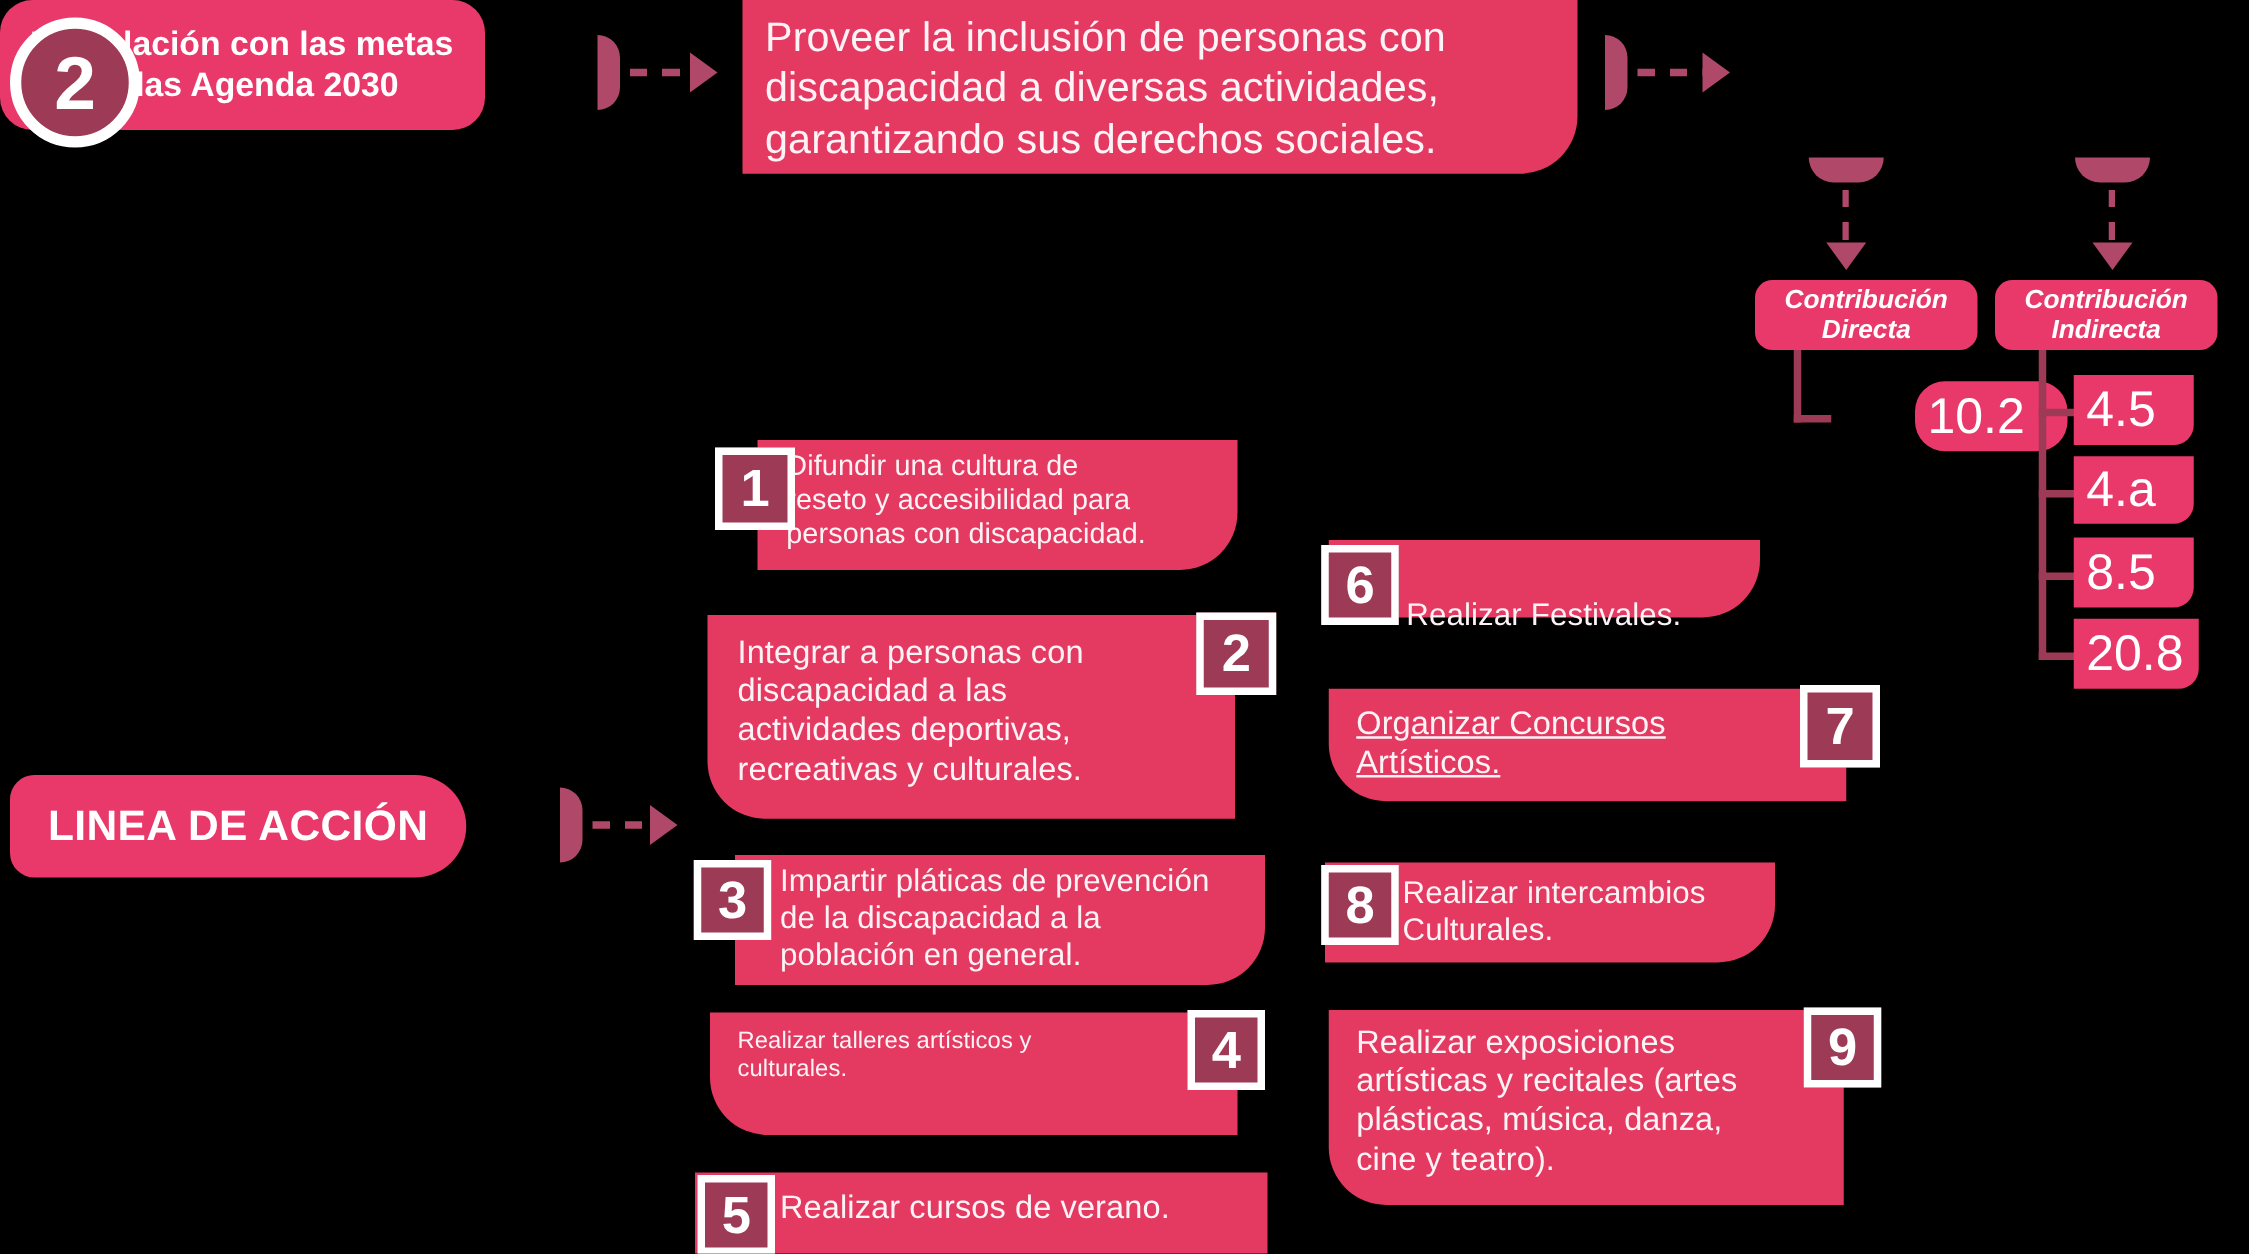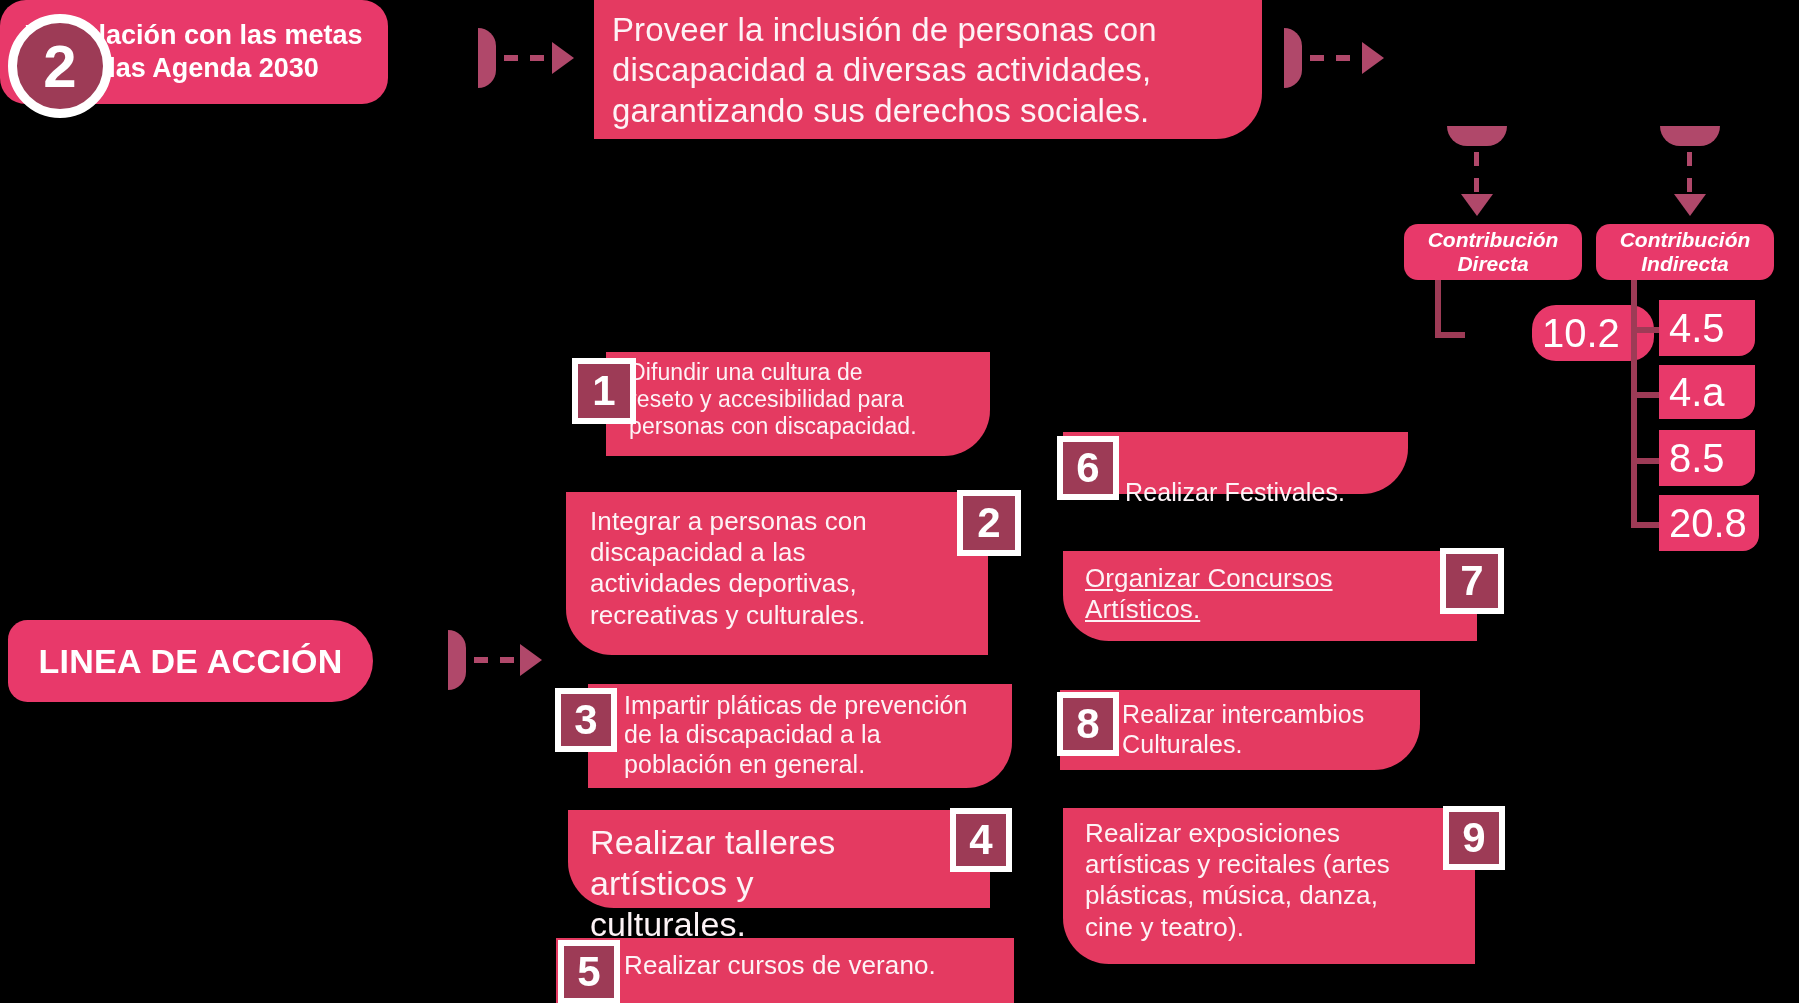--- a/index.html
+++ b/index.html
@@ -266,21 +266,21 @@
   <div class="badge" style="left:957px; top:490px; width:64px; height:66px; font-size:42px;">2</div>
 
   <div class="card leaf-br" style="left:588px; top:684px; width:424px; height:104px;">
     <div class="txt" style="position:absolute; left:36px; top:7px; width:392px; font-size:25px; line-height:1.17;">Impartir pláticas de prevención
 de la discapacidad a la
 población en general.</div>
   </div>
   <div class="badge" style="left:555px; top:688px; width:62px; height:64px; font-size:42px;">3</div>
 
   <div class="card" style="left:568px; top:810px; width:422px; height:98px; border-radius:0 0 0 46px;">
-    <div class="txt" style="position:absolute; left:22px; top:12px; width:378px; font-size:34px; line-height:1.2;">Realizar talleres artísticos y
+    <div class="txt" style="position:absolute; left:22px; top:12px; width:378px; font-size:19px; line-height:1.2;">Realizar talleres artísticos y
 culturales.</div>
   </div>
   <div class="badge" style="left:950px; top:808px; width:62px; height:64px; font-size:42px;">4</div>
 
   <div class="card" style="left:556px; top:938px; width:458px; height:70px;">
     <div class="txt" style="position:absolute; left:68px; top:12px; width:380px; font-size:26px; line-height:1.2;">Realizar cursos de verano.</div>
   </div>
   <div class="badge" style="left:558px; top:940px; width:62px; height:64px; font-size:42px;">5</div>
 
   <div class="card leaf-br" style="left:1063px; top:432px; width:345px; height:62px;">

